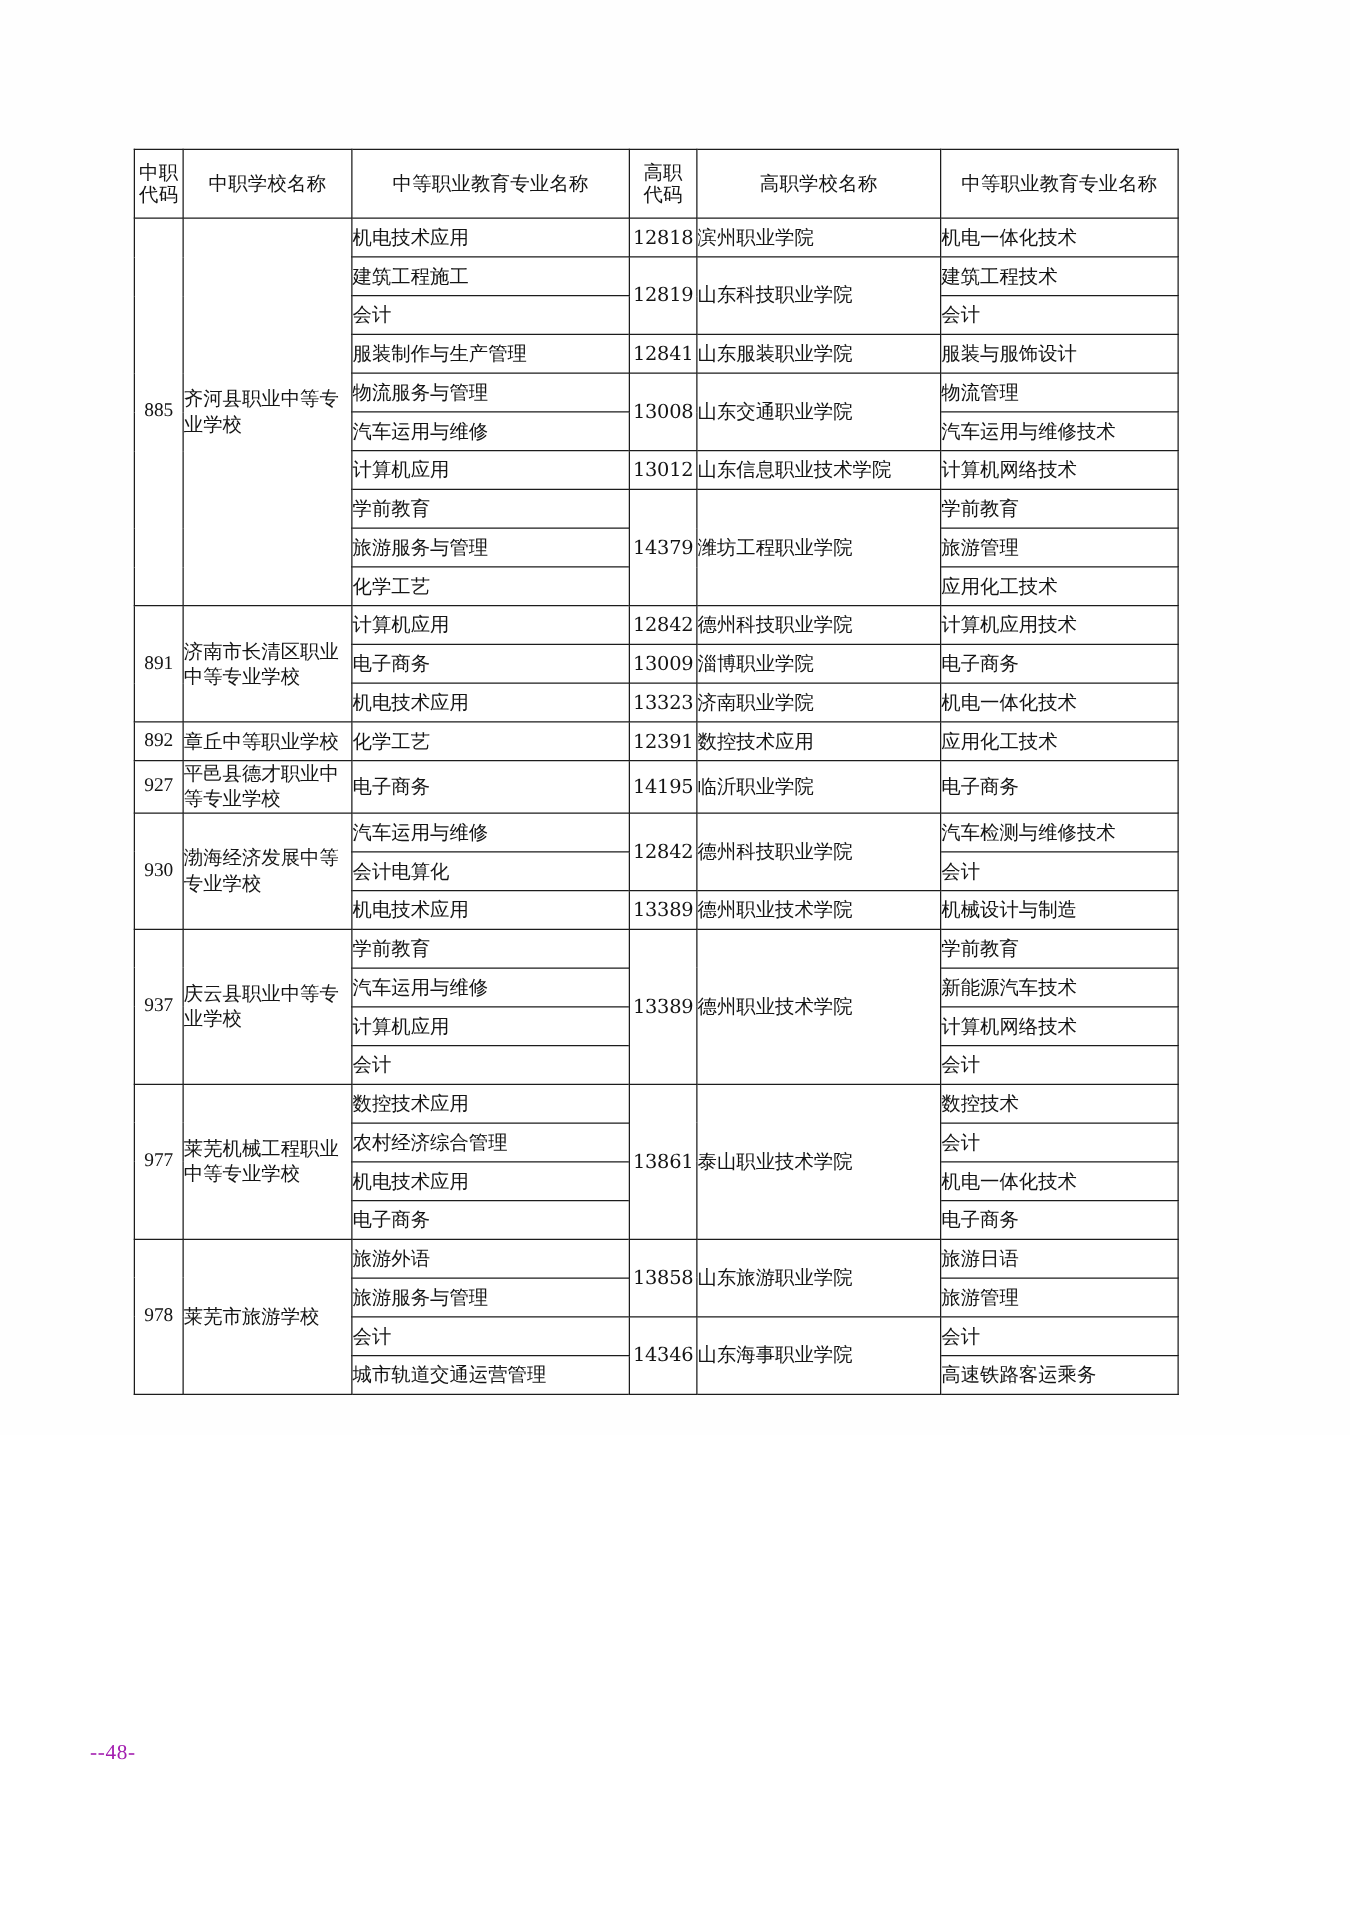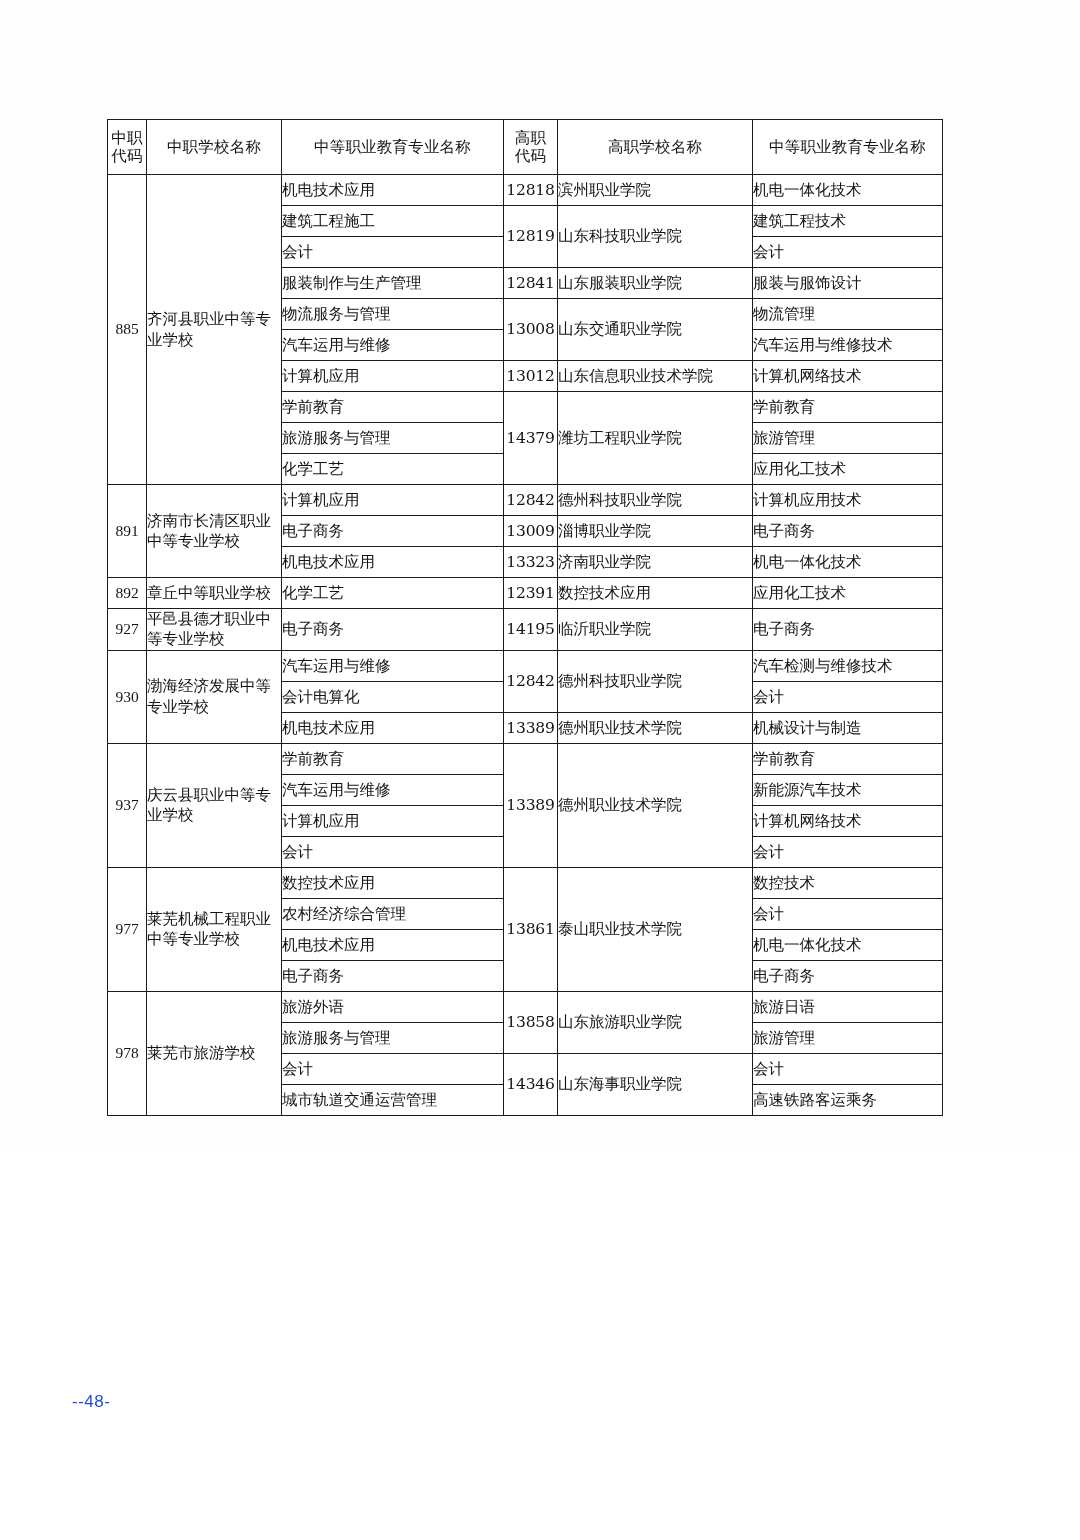--- a/index.html
+++ b/index.html
@@ -81,22 +81,22 @@
     text-align: left;
     height: 30px;
   }
   td.hschool { padding-left: 9px; }
 
   .footer {
     position: absolute;
     left: 72px;
     top: 1392px;
     font-size: 17px;
-    color: #1d4ed8;
-    font-family: Liberation Sans, sans-serif;
+    color: #a21caf;
+    font-family: Liberation Serif, serif;
     letter-spacing: 0.5px;
   }
 </style>
 </head>
 <body>
 
 <div class="page">
 
   <div class="table-wrap">
     <table class="matrix">

